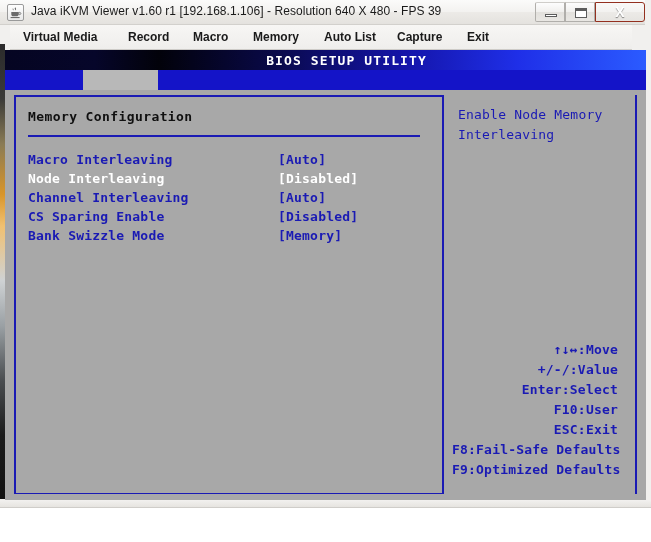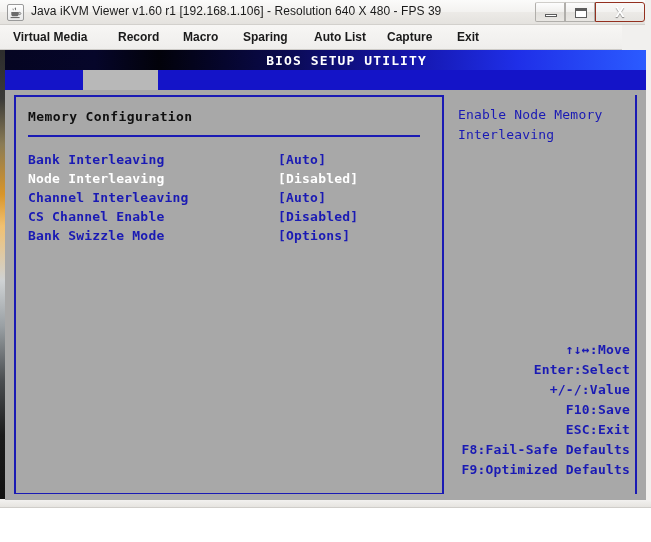--- a/index.html
+++ b/index.html
@@ -123,21 +123,21 @@
     content: "";
     position: absolute;
     left: 0; top: 0; right: 0;
     height: 2px;
     background: #5c5c5c;
   }
 
   
   #menu-bar {
     position: absolute;
-    left: 0; top: 25px;
+    left: 10px; top: 25px;
     width: 622px; height: 25px;
     background: linear-gradient(to bottom, #f7f6f4 0%, #efeeec 100%);
     border-bottom: 1px solid #cdcbc7;
     box-sizing: border-box;
     z-index: 5;
   }
   .menu-item {
     position: absolute;
     top: 4px;
     font-size: 12px;
@@ -275,21 +275,21 @@
   #help-keys {
     position: absolute;
     left: 8px; top: 245px;
     width: 182px;
     color: #1a1ab4;
     font-size: 13px;
     line-height: 20px;
     letter-spacing: 0.2px;
     font-weight: bold;
     text-align: right;
-    padding-right: 4px;
+    padding-right: 16px;
     box-sizing: border-box;
   }
   .help-key-line { white-space: nowrap; }
 
   
   #bios-footergap {
     position: absolute;
     left: 0; top: 404px;
     width: 641px; height: 9px;
     background: #a8a8a8;
@@ -341,21 +341,21 @@
     </div>
     <div id="btn-close" class="win-btn">
       <span class="win-glyph">X</span>
     </div>
   </div>
 
   <div id="menu-bar">
     <div class="menu-item" style="left:10px">Virtual Media</div>
     <div class="menu-item" style="left:115px">Record</div>
     <div class="menu-item" style="left:180px">Macro</div>
-    <div class="menu-item" style="left:240px">Sparing</div>
+    <div class="menu-item" style="left:240px">Memory</div>
     <div class="menu-item" style="left:311px">Auto List</div>
     <div class="menu-item" style="left:384px">Capture</div>
     <div class="menu-item" style="left:454px">Exit</div>
   </div>
 
   <div id="bios-screen">
 
     <div id="bios-titlebar">
       <div id="bios-title-text">BIOS SETUP UTILITY</div>
     </div>
@@ -365,53 +365,53 @@
     </div>
 
     <div id="bios-body">
 
       <div id="settings-panel">
 
         <div id="settings-heading">Memory Configuration</div>
         <div id="settings-rule"></div>
 
         <div class="setting-row" style="top:53px">
-          <span class="setting-name">Bank Interleaving</span>
+          <span class="setting-name">Macro Interleaving</span>
           <span class="setting-value">[Auto]</span>
         </div>
 
         <div class="setting-row selected" style="top:72px">
           <span class="setting-name">Node Interleaving</span>
           <span class="setting-value">[Disabled]</span>
         </div>
 
         <div class="setting-row" style="top:91px">
           <span class="setting-name">Channel Interleaving</span>
           <span class="setting-value">[Auto]</span>
         </div>
 
         <div class="setting-row" style="top:110px">
-          <span class="setting-name">CS Channel Enable</span>
+          <span class="setting-name">CS Sparing Enable</span>
           <span class="setting-value">[Disabled]</span>
         </div>
 
         <div class="setting-row" style="top:129px">
           <span class="setting-name">Bank Swizzle Mode</span>
-          <span class="setting-value">[Options]</span>
+          <span class="setting-value">[Memory]</span>
         </div>
       </div>
 
       <div id="help-panel">
         <div id="help-text">Enable Node Memory Interleaving</div>
 
         <div id="help-keys">
           <div class="help-key-line">↑↓↔:Move</div>
+          <div class="help-key-line">+/-/:Value</div>
           <div class="help-key-line">Enter:Select</div>
-          <div class="help-key-line">+/-/:Value</div>
-          <div class="help-key-line">F10:Save</div>
+          <div class="help-key-line">F10:User</div>
           <div class="help-key-line">ESC:Exit</div>
           <div class="help-key-line">F8:Fail-Safe Defaults</div>
           <div class="help-key-line">F9:Optimized Defaults</div>
         </div>
       </div>
 
       <div id="bios-footergap"></div>
 
     </div>
   </div>

